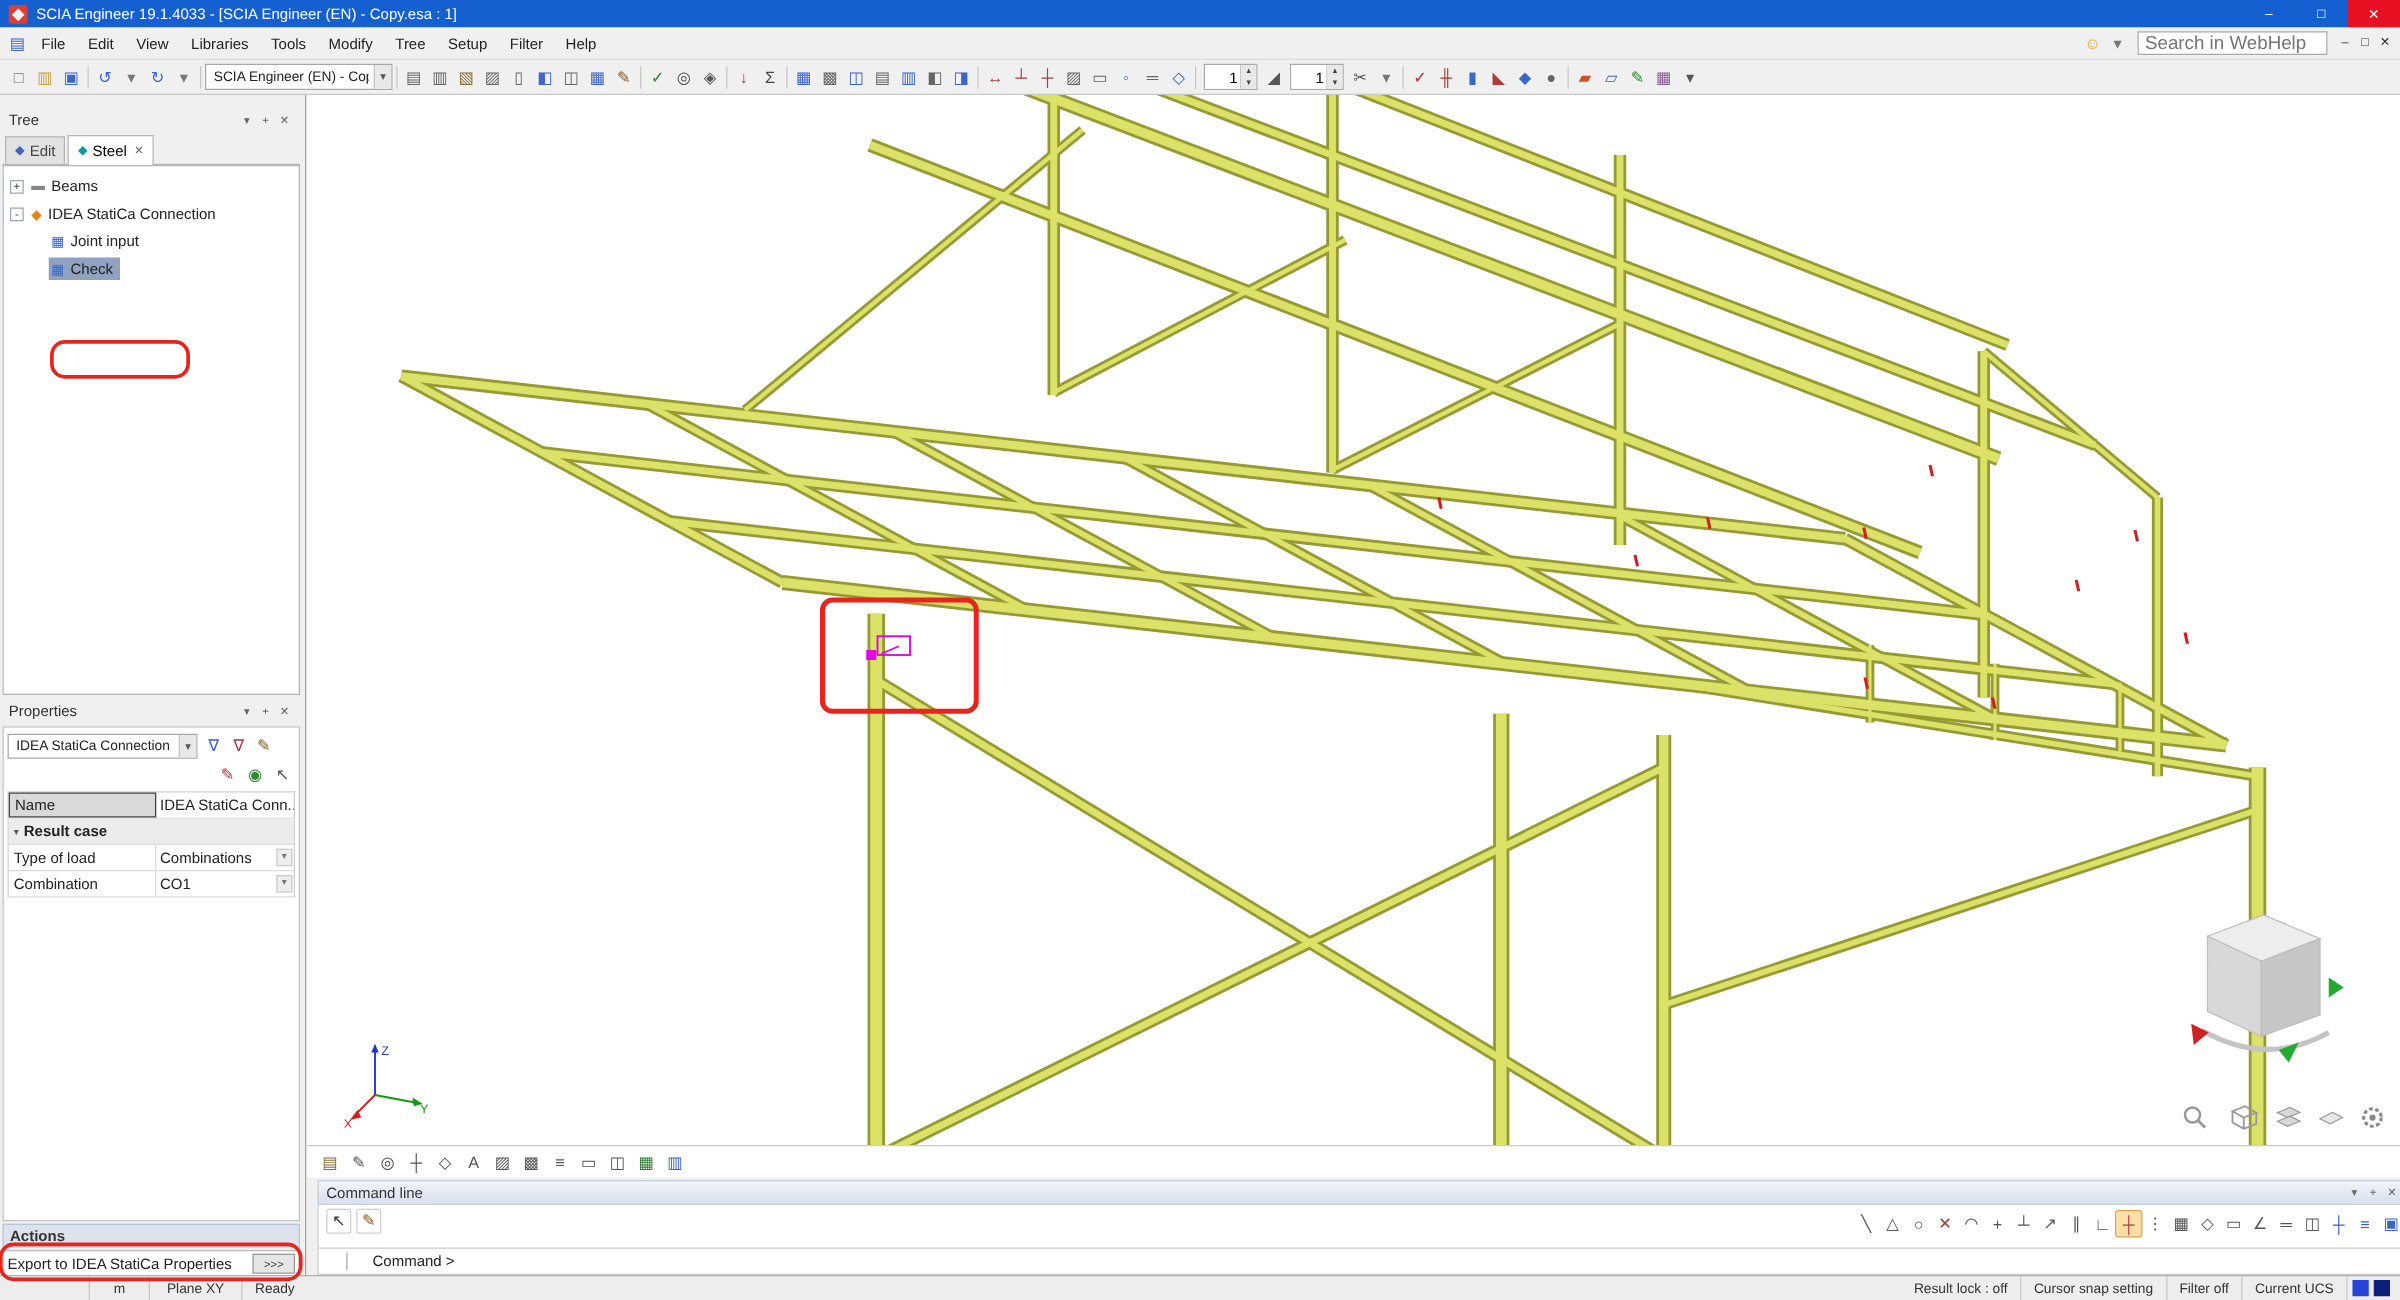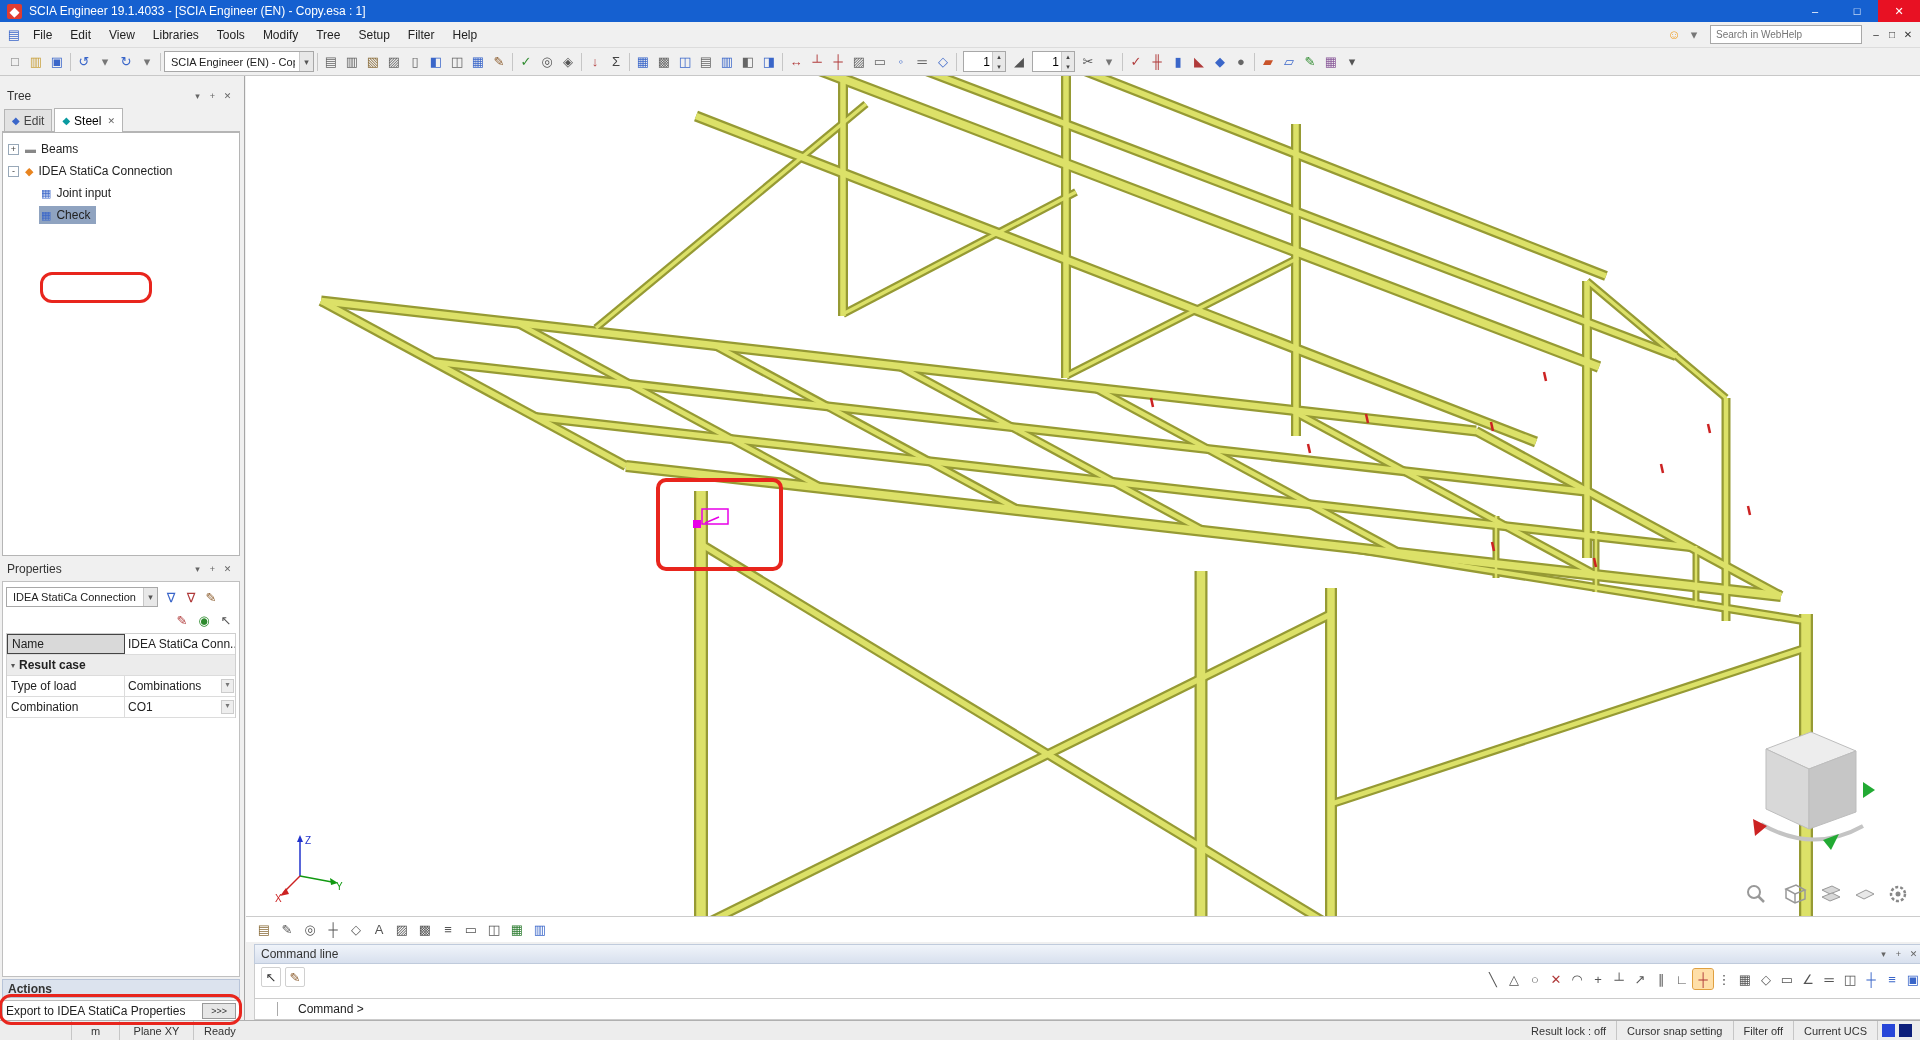--- a/index.html
+++ b/index.html
@@ -11,21 +11,21 @@
 .sep{width:1px;height:18px;background:#c6c6c6;margin:0 3px;flex:0 0 auto;display:inline-block}
 
 #titlebar{position:absolute;left:0;top:0;width:1920px;height:22px;background:#1560d0;display:flex;align-items:center;color:#fff}
 #app-logo{width:15px;height:15px;background:#e03c31;color:#fff;display:flex;align-items:center;justify-content:center;font-size:9px;margin:0 7px;border-radius:2px}
 #title-text{font-size:12px}
 .wbtn{width:42px;height:22px;display:flex;align-items:center;justify-content:center;font-size:11px;color:#fff}
 .wbtn.close{background:#e81123}
 
 #menubar{position:absolute;left:0;top:22px;width:1920px;height:26px;background:#f0f0f0;border-bottom:1px solid #dcdcdc;display:flex;align-items:center;padding:0 4px}
 .menu-item{padding:0 9px;height:26px;display:flex;align-items:center;color:#222}
-#webhelp-search{width:152px;height:19px;border:1px solid #a8a8a8;padding:0 5px;font-size:10px;margin:0 6px;background:#fff}
+#webhelp-search{width:152px;height:19px;border:1px solid #a8a8a8;padding:0 5px;font-size:15px;margin:0 6px;background:#fff}
 #menu-controls .icon{width:16px;font-size:10px}
 
 #toolbar{position:absolute;left:0;top:48px;width:1920px;height:28px;background:#f0f0f0;border-bottom:1px solid #c8c8c8;display:flex;align-items:center;padding:0 5px}
 .tb-group{display:flex;align-items:center;gap:1px}
 .combo{height:21px;background:#fff;border:1px solid #a8a8a8;display:flex;align-items:center;padding:0 0 0 6px;font-size:11px}
 .combo .arr{width:14px;height:100%;display:flex;align-items:center;justify-content:center;color:#555;font-size:9px;background:#e8e8e8;border-left:1px solid #c8c8c8;margin-left:4px}
 #project-combo{width:150px}
 #project-combo span{white-space:nowrap;overflow:hidden;flex:1}
 .spin{display:inline-flex;height:21px;border:1px solid #a8a8a8;background:#fff;margin:0 3px}
 .spin input{width:28px;border:none;text-align:right;font-size:12px;padding-right:2px;outline:none}

